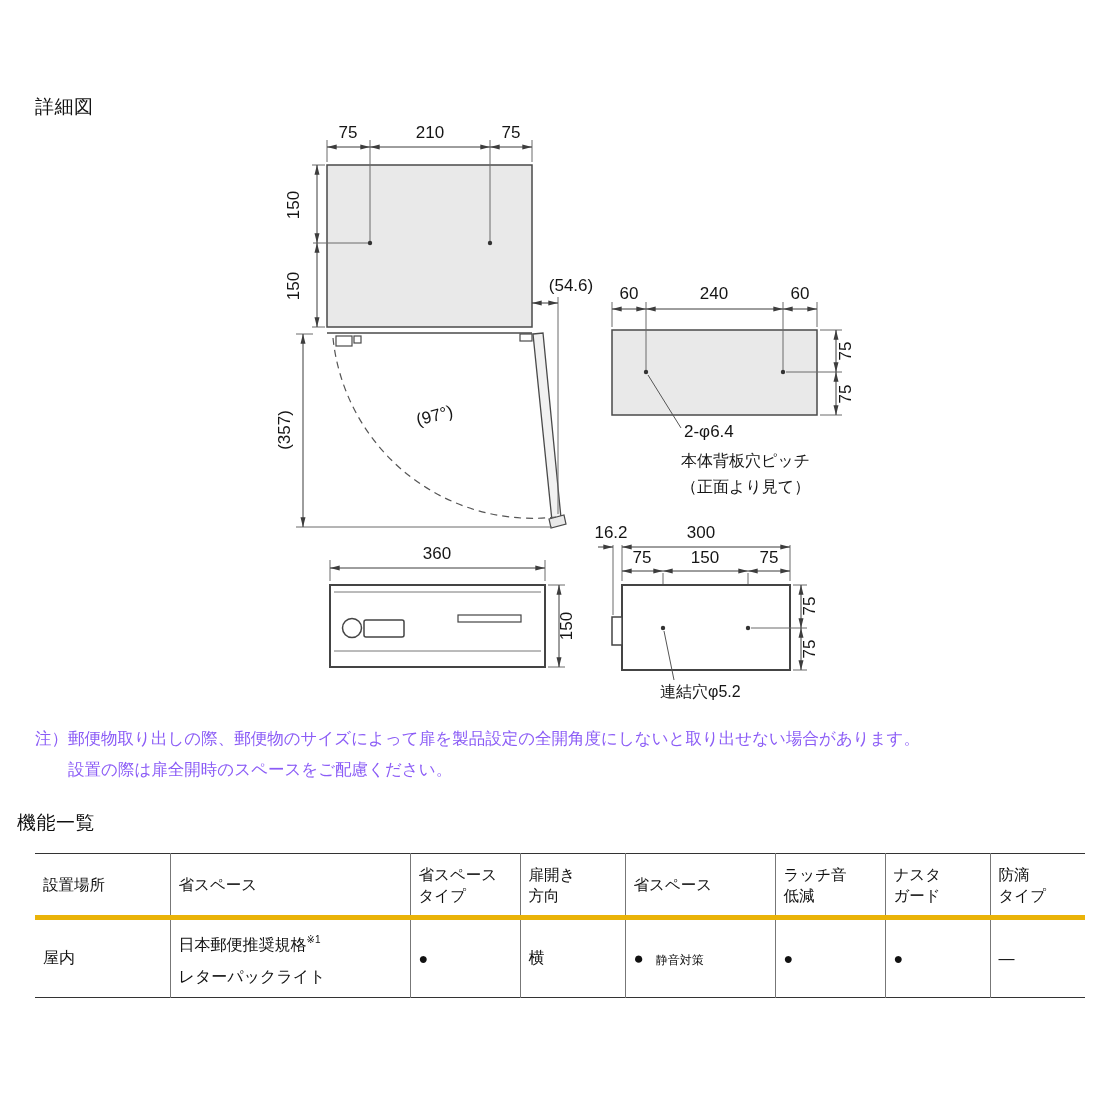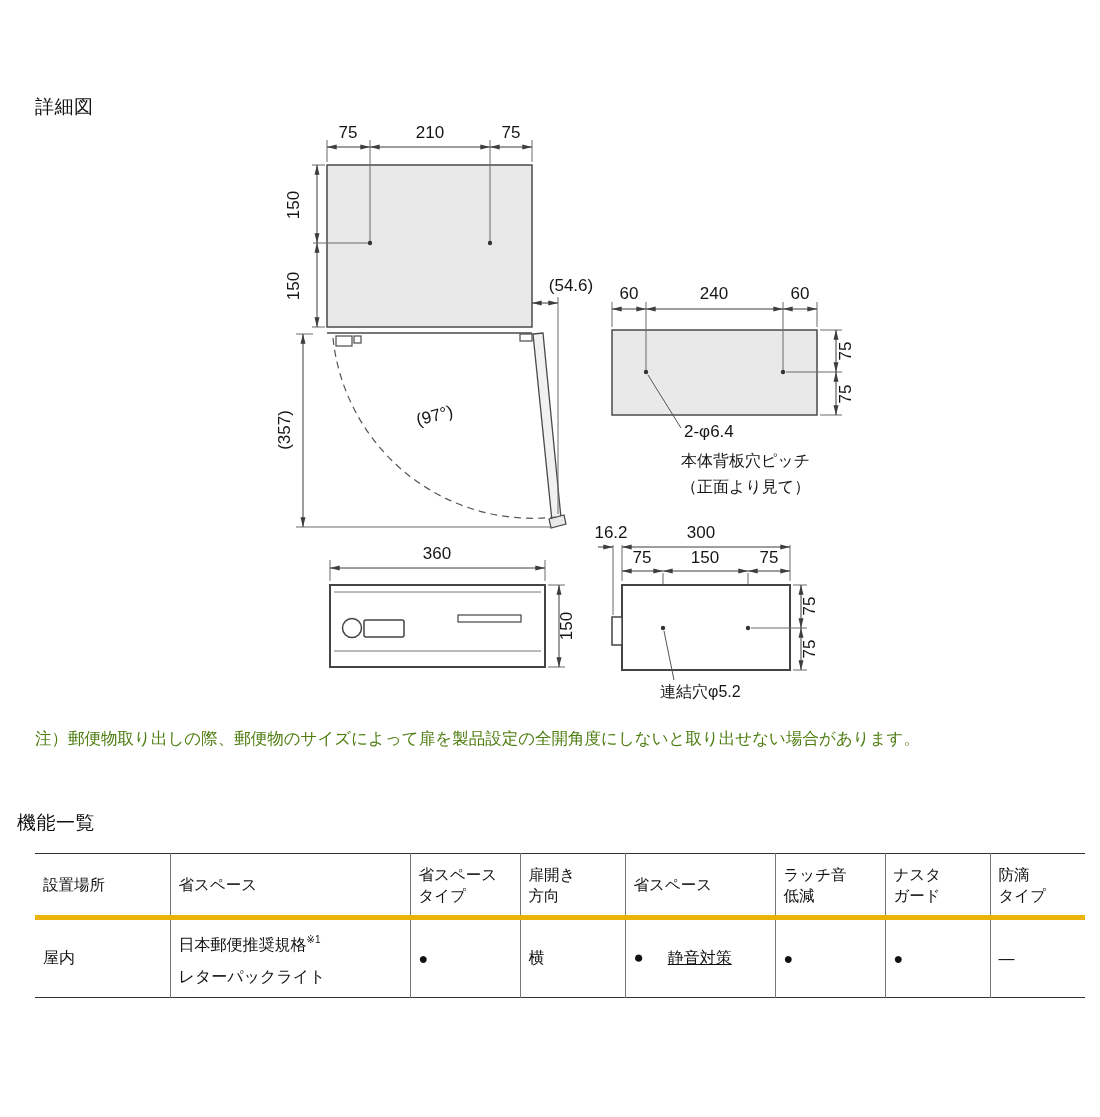--- a/index.html
+++ b/index.html
@@ -10,40 +10,40 @@
   }
   .section-title { position:absolute; font-size:19px; font-weight:normal; color:#111; letter-spacing:0.5px; }
   #detail-title { left:35px; top:94px; }
   #features-title { left:17px; top:810px; }
 
   svg.diagram { position:absolute; left:0; top:0; }
   svg text { font-family:"Liberation Sans","DejaVu Sans",sans-serif; fill:#151515; }
   .dimnum { font-size:17px; }
   .dimtxt { font-size:16px; }
 
-  .note { position:absolute; left:35px; top:723px; font-size:16.5px; line-height:31px; color:#4d7c0f; }
+  .note { position:absolute; left:35px; top:723px; font-size:16.5px; line-height:31px; color:#8b5cf6; }
   .note .l2 { padding-left:33px; }
 
   table.features { position:absolute; left:35px; top:853px; width:1050px;
     border-collapse:collapse; table-layout:fixed;
     border-top:1.5px solid #333; border-bottom:1.5px solid #333; }
   table.features thead tr { border-bottom:5px solid #eab308; }
   table.features th, table.features td {
     font-weight:normal; text-align:left; vertical-align:middle;
     padding:4px 8px; color:#111;
   }
   table.features th + th, table.features td + td { border-left:1px solid #777; }
   table.features th { height:64px; font-size:15.5px; }
   table.features td { height:57px; font-size:16px; }
   .hline { display:block; line-height:21px; }
   .cell-line { line-height:32px; }
   sup.ref { font-size:10px; vertical-align:7px; }
   td.c { text-align:center; }
   .dot { font-size:17px; }
-  .hinge-note { margin-left:24px; font-size:16px;text-decoration:underline; }
+  .hinge-note { margin-left:12px; font-size:12px; }
 </style>
 </head>
 <body>
 
 <div id="detail-title" class="section-title">詳細図</div>
 
 <svg class="diagram" width="1100" height="720" viewBox="0 0 1100 720">
   <defs>
     <marker id="arr" viewBox="0 0 10 6" refX="9.7" refY="3" markerWidth="10" markerHeight="6" orient="auto-start-reverse" markerUnits="userSpaceOnUse">
       <path d="M0,0.5 L10,3 L0,5.5 Z" fill="#3d3d3d"></path>
@@ -179,20 +179,21 @@
     <text class="dimnum" transform="rotate(-90 815 606)" x="815" y="606" text-anchor="middle">75</text>
     <text class="dimnum" transform="rotate(-90 815 649)" x="815" y="649" text-anchor="middle">75</text>
 
     <line x1="664" y1="631" x2="674" y2="680" stroke="#555" stroke-width="1"></line>
     <text class="dimtxt" x="660" y="697">連結穴φ5.2</text>
   </g>
 </svg>
 
 <div class="note">
   <div class="l1">注）郵便物取り出しの際、郵便物のサイズによって扉を製品設定の全開角度にしないと取り出せない場合があります。</div>
+  <div class="l2">設置の際は扉全開時のスペースをご配慮ください。</div>
 </div>
 
 <div id="features-title" class="section-title">機能一覧</div>
 
 <table class="features">
   <colgroup>
     <col style="width:135px">
       <col style="width:240px">
       <col style="width:110px">
       <col style="width:105px">

